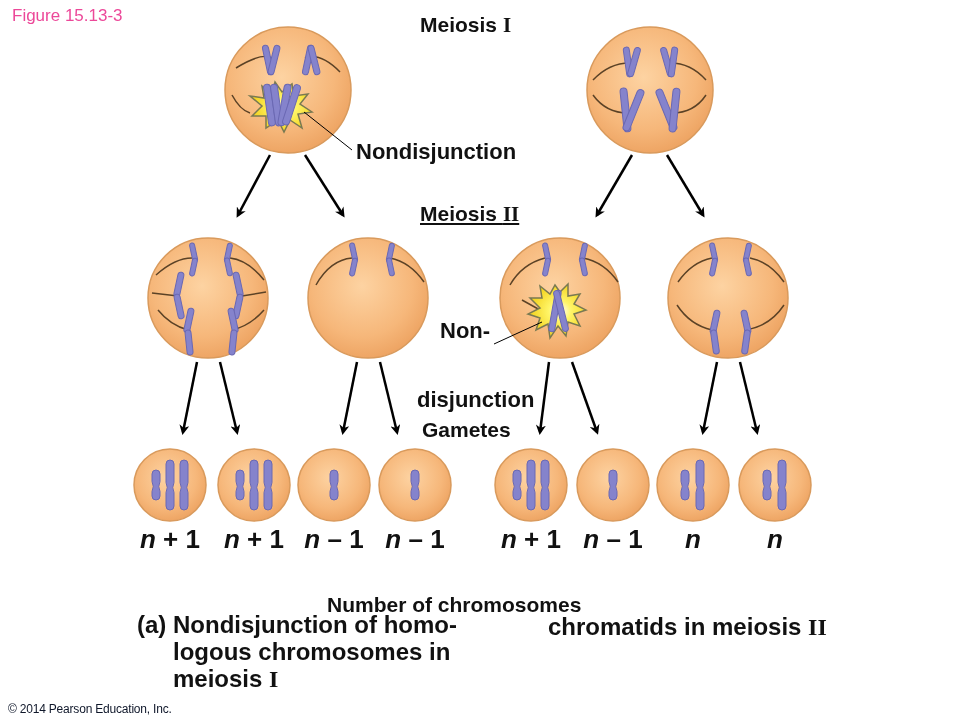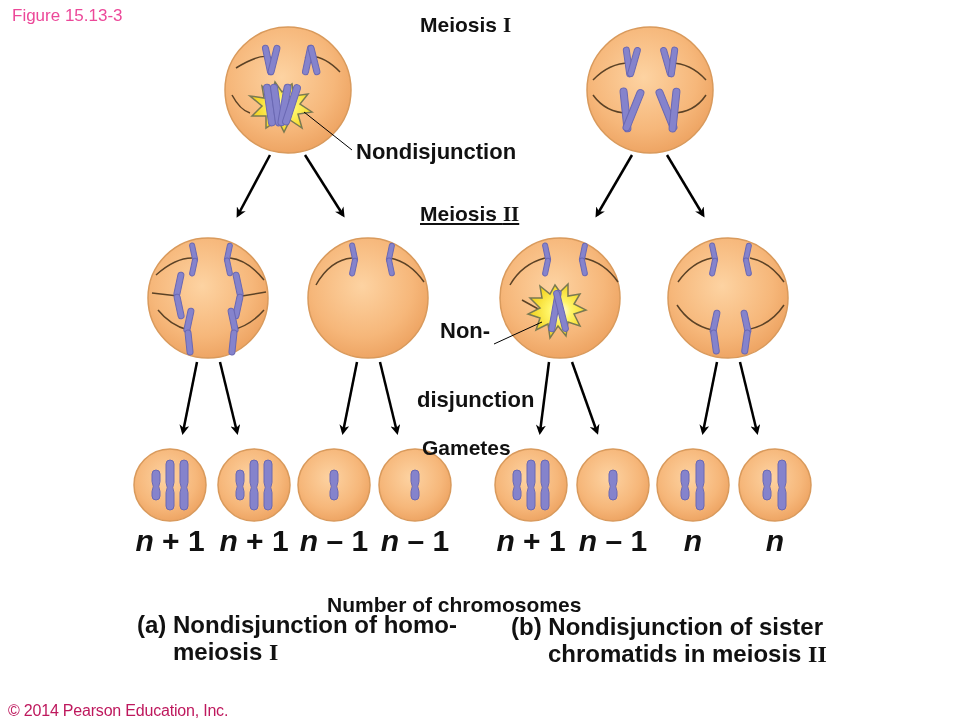--- a/index.html
+++ b/index.html
@@ -1,23 +1,23 @@
 <!DOCTYPE html>
 <html><head>
 <meta charset="utf-8">
 <style>
   html, body { margin: 0; padding: 0; background: #ffffff; }
   body { width: 960px; height: 720px; position: relative; overflow: hidden; font-family: "Liberation Sans", sans-serif; }
   .abs { position: absolute; }
   .fig-label { left: 12px; top: 6px; font-size: 17px; color: #ec4899; }
-  .copyright { left: 8px; top: 702px; font-size: 16px; color: #be185d; letter-spacing: -0.2px; }
+  .copyright { left: 8px; top: 702px; font-size: 12px; color: #0f172a; letter-spacing: -0.2px; }
   .stage-label { font-weight: bold; font-size: 21px; color: #111; white-space: nowrap; }
   .roman { font-family: "Liberation Serif", serif; font-weight: bold; }
   .callout { font-weight: bold; font-size: 22px; color: #111; line-height: 25px; white-space: nowrap; }
-  .count { font-weight: bold; font-size: 30px; color: #111; white-space: nowrap; text-align: center; width: 80px; }
+  .count { font-weight: bold; font-size: 26px; color: #111; white-space: nowrap; text-align: center; width: 80px; }
   .count i { font-style: italic; }
   .axis-title { font-weight: bold; font-size: 21px; color: #111; white-space: nowrap; }
   .caption { font-weight: bold; font-size: 24px; color: #111; line-height: 27px; white-space: nowrap; }
   svg#diagram { position: absolute; left: 0; top: 0; }
 </style>
 </head>
 <body>
 
 <svg id="diagram" width="960" height="720" viewBox="0 0 960 720">
   <defs>
@@ -262,38 +262,38 @@
 
 <div class="abs stage-label" style="left:420px; top:13px;"><span>Meiosis </span><span class="roman">I</span></div>
 
 <div class="abs callout" style="left:356px; top:139px;">Nondisjunction</div>
 
 <div class="abs stage-label" style="left:420px; top:202px;text-decoration:underline;"><span>Meiosis </span><span class="roman">II</span></div>
 
 <div class="abs callout" style="left:440px; top:318px;">Non-</div>
 <div class="abs callout" style="left:417px; top:387px;text-align:center;">disjunction</div>
 
-<div class="abs stage-label" style="left:422px; top:436px;">Gametes</div>
+<div class="abs stage-label" style="left:422px; top:418px;">Gametes</div>
 
 <div id="count-labels">
     <div class="abs count" style="left: 130px; top: 524px;"><i>n</i><span style="white-space: pre;"> + </span><span>1</span></div>
     <div class="abs count" style="left: 214px; top: 524px;"><i>n</i><span style="white-space: pre;"> + </span><span>1</span></div>
     <div class="abs count" style="left: 294px; top: 524px;"><i>n</i><span style="white-space: pre;"> – </span><span>1</span></div>
     <div class="abs count" style="left: 375px; top: 524px;"><i>n</i><span style="white-space: pre;"> – </span><span>1</span></div>
     <div class="abs count" style="left: 491px; top: 524px;"><i>n</i><span style="white-space: pre;"> + </span><span>1</span></div>
     <div class="abs count" style="left: 573px; top: 524px;"><i>n</i><span style="white-space: pre;"> – </span><span>1</span></div>
     <div class="abs count" style="left: 653px; top: 524px;"><i>n</i><span style="white-space: pre;"></span><span></span></div>
     <div class="abs count" style="left: 735px; top: 524px;"><i>n</i><span style="white-space: pre;"></span><span></span></div>
   </div>
 
 <div class="abs axis-title" style="left:327px; top:593px;">Number of chromosomes</div>
 
 <div class="abs caption" style="left:137px; top:611px;">
   <div>(a) Nondisjunction of homo-</div>
+  <div style="padding-left:36px;">logous chromosomes in</div>
   <div style="padding-left:36px;"><span>meiosis </span><span class="roman">I</span></div>
 </div>
 
 <div class="abs caption" style="left:511px; top:613px;">
-  <div>(b) Nondisjunction of sister</div>
   <div style="padding-left:37px;"><span>chromatids in meiosis </span><span class="roman">II</span></div>
 </div>
 
 <div class="abs copyright">© 2014 Pearson Education, Inc.</div>
 
 </body></html>

